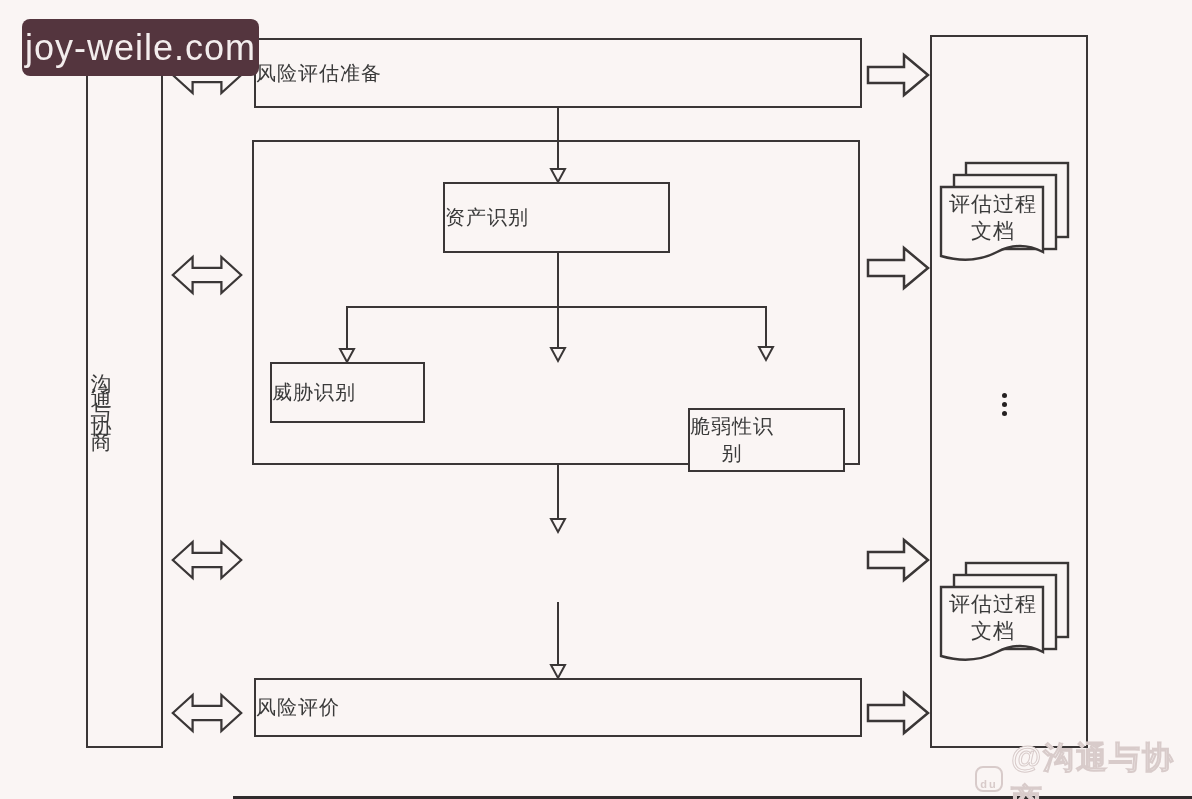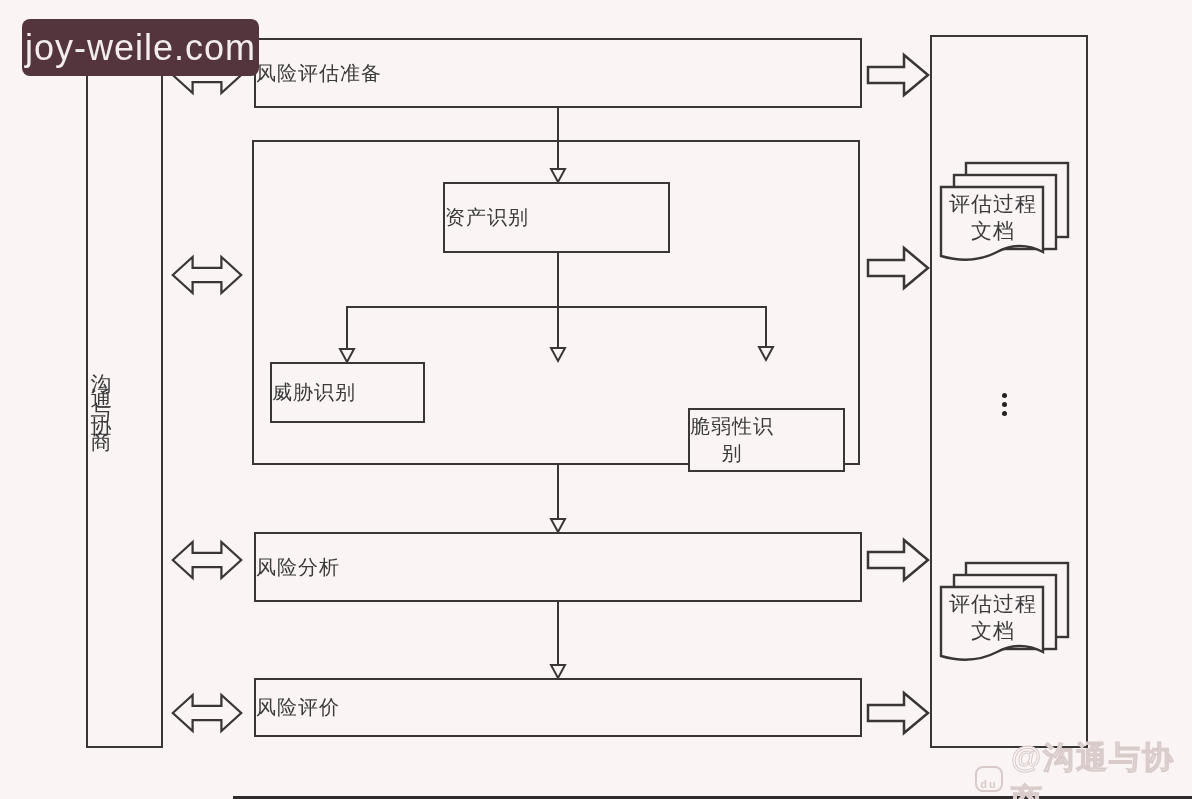--- a/index.html
+++ b/index.html
@@ -112,23 +112,20 @@
   </div>
 
 
   <div class="box" style="left:688px;top:360px;width:157px;height:64px;margin-top:48px;">
     <span>
       <span>脆弱性识</span><br>
       <span>别</span>
     </span>
   </div>
 
-  <div class="box" style="left:254px;top:532px;width:608px;height:70px;">
-    <span>风险分析</span>
-  </div>
 
   <div class="box" style="left:254px;top:678px;width:608px;height:59px;">
     <span>风险评价</span>
   </div>
 
   <div class="box" style="left:930px;top:35px;width:158px;height:713px;"></div>
 
   <div class="doc-icon" style="left:938px;top:160px;">
     <svg width="140" height="116" viewBox="0 0 140 116">
       <rect x="28" y="3" width="102" height="74"></rect>

